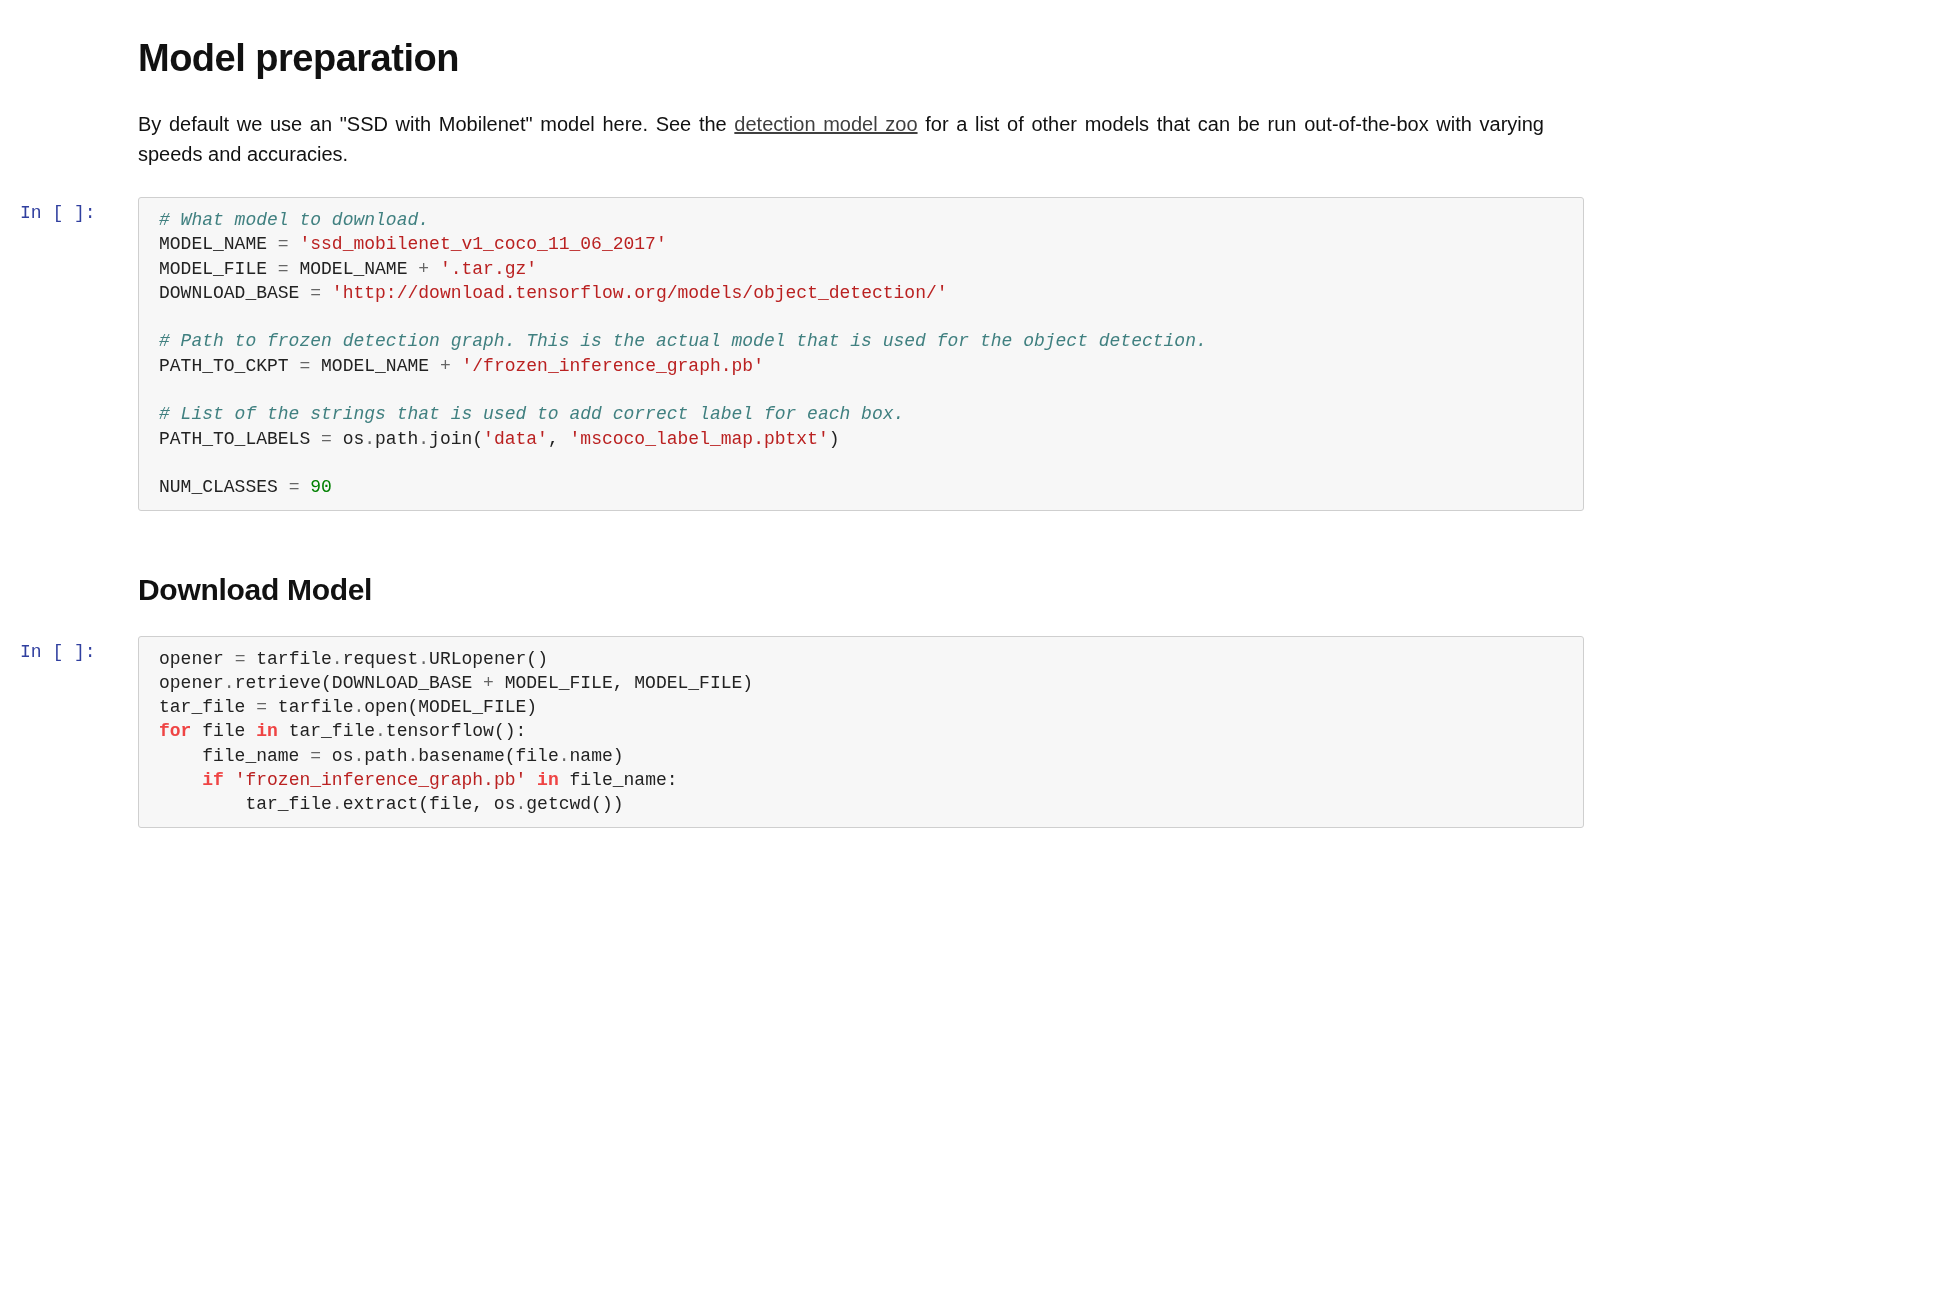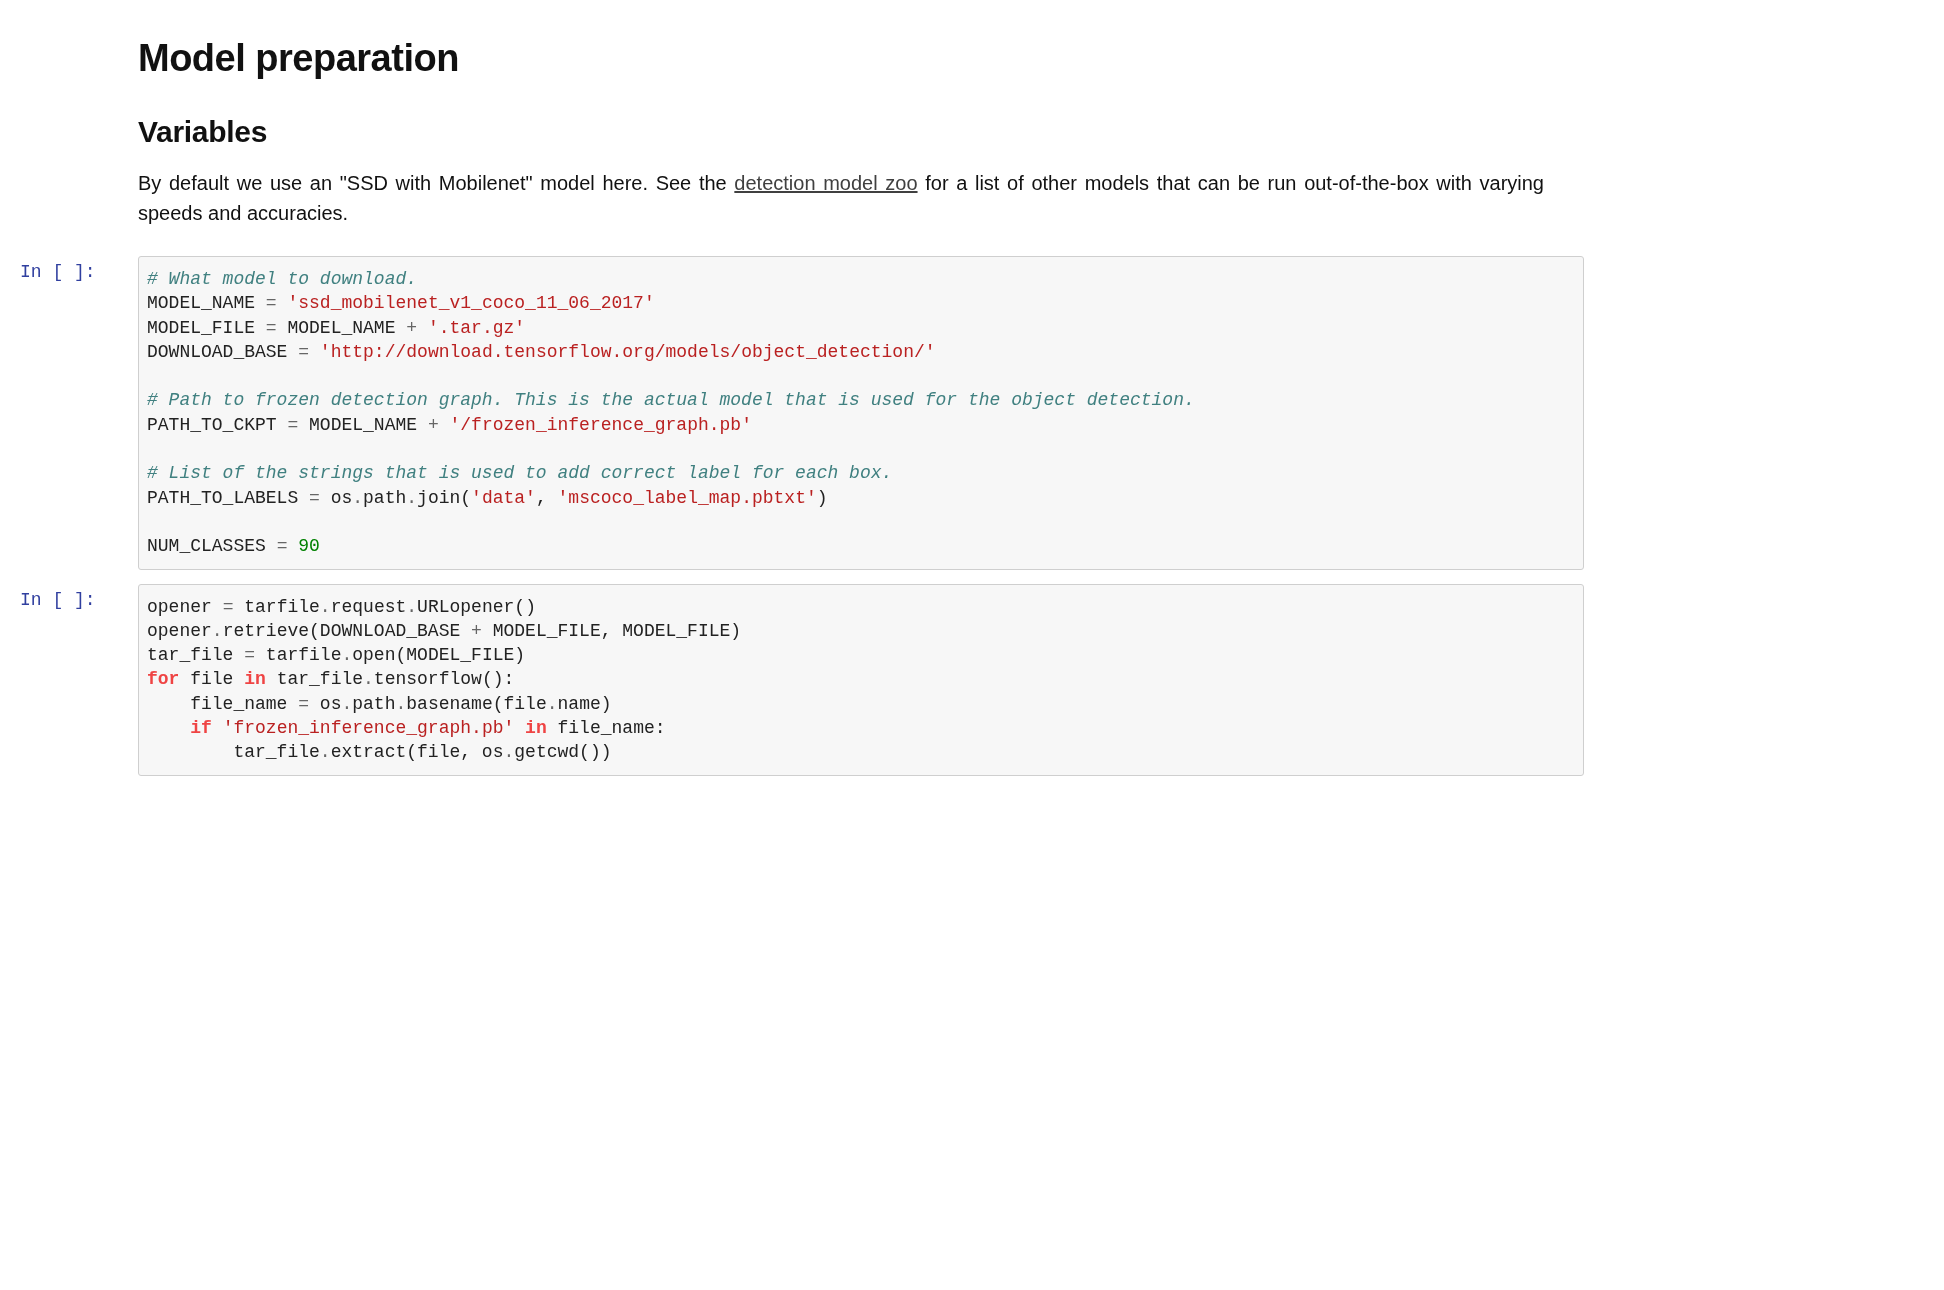--- a/index.html
+++ b/index.html
@@ -62,23 +62,23 @@
     font-size: 19px;
   }
   .text-cell a {
     color: #404040;
     text-decoration: underline;
   }
   .code-cell {
     border: 1px solid #cfcfcf;
     border-radius: 3px;
     background: #f7f7f7;
-    padding: 10px 8px;
+    padding: 10px 20px;
     margin-top: 4px;
-    margin-bottom: 4px;
+    margin-bottom: 32px;
   }
   .code-cell pre {
     margin: 0;
     font-family: "SFMono-Regular", Menlo, Monaco, Consolas, "Courier New", monospace;
     font-size: 18px;
     line-height: 1.35;
     white-space: pre;
     color: #222;
   }
   
@@ -90,21 +90,20 @@
 </style>
 </head>
 <body>
 
 <div class="notebook">
 
   <div class="cell">
     <div class="prompt-col md"></div>
     <div class="content-col text-cell">
       <h1>Model preparation</h1>
-      <h2>Variables</h2>
       <p>
         <span>By default we use an "SSD with Mobilenet" model here. See the </span><a href="#">detection model zoo</a><span> for a list of other models that can be run out-of-the-box with varying speeds and accuracies.</span>
       </p>
     </div>
   </div>
 
   <div class="cell">
     <div class="prompt-col">In [ ]:</div>
     <div class="content-col">
       <div class="code-cell">
@@ -117,20 +116,26 @@
 <span>PATH_TO_CKPT </span><span class="tok-op">=</span><span> MODEL_NAME </span><span class="tok-op">+</span><span> </span><span class="tok-string">'/frozen_inference_graph.pb'</span>
 
 <span class="tok-comment"># List of the strings that is used to add correct label for each box.</span>
 <span>PATH_TO_LABELS </span><span class="tok-op">=</span><span> os</span><span class="tok-op">.</span><span>path</span><span class="tok-op">.</span><span>join(</span><span class="tok-string">'data'</span><span>, </span><span class="tok-string">'mscoco_label_map.pbtxt'</span><span>)</span>
 
 <span>NUM_CLASSES </span><span class="tok-op">=</span><span> </span><span class="tok-num">90</span></pre>
       </div>
     </div>
   </div>
 
+  <div class="cell">
+    <div class="prompt-col md"></div>
+    <div class="content-col text-cell">
+      <h2>Download Model</h2>
+    </div>
+  </div>
 
   <div class="cell">
     <div class="prompt-col">In [ ]:</div>
     <div class="content-col">
       <div class="code-cell">
 <pre><span>opener </span><span class="tok-op">=</span><span> tarfile</span><span class="tok-op">.</span><span>request</span><span class="tok-op">.</span><span>URLopener()</span>
 <span>opener</span><span class="tok-op">.</span><span>retrieve(DOWNLOAD_BASE </span><span class="tok-op">+</span><span> MODEL_FILE, MODEL_FILE)</span>
 <span>tar_file </span><span class="tok-op">=</span><span> tarfile</span><span class="tok-op">.</span><span>open(MODEL_FILE)</span>
 <span class="tok-keyword">for</span><span> file </span><span class="tok-keyword">in</span><span> tar_file</span><span class="tok-op">.</span><span>tensorflow():</span>
 <span>    file_name </span><span class="tok-op">=</span><span> os</span><span class="tok-op">.</span><span>path</span><span class="tok-op">.</span><span>basename(file</span><span class="tok-op">.</span><span>name)</span>

